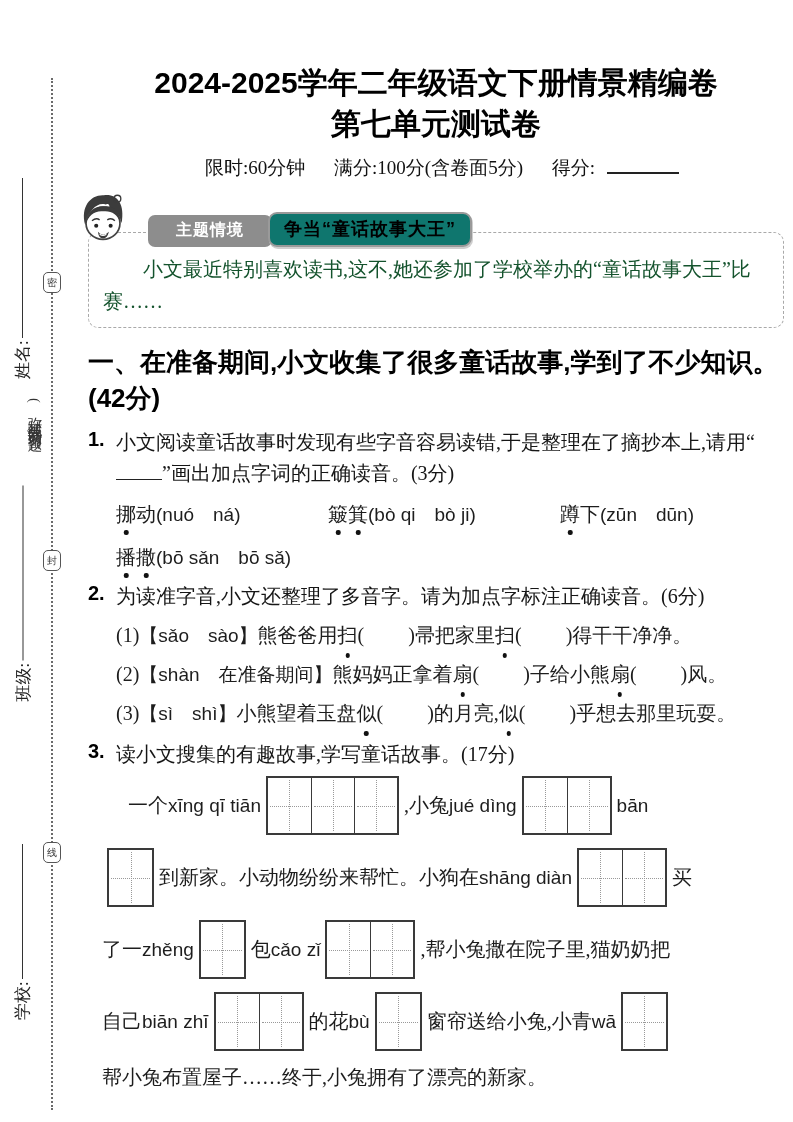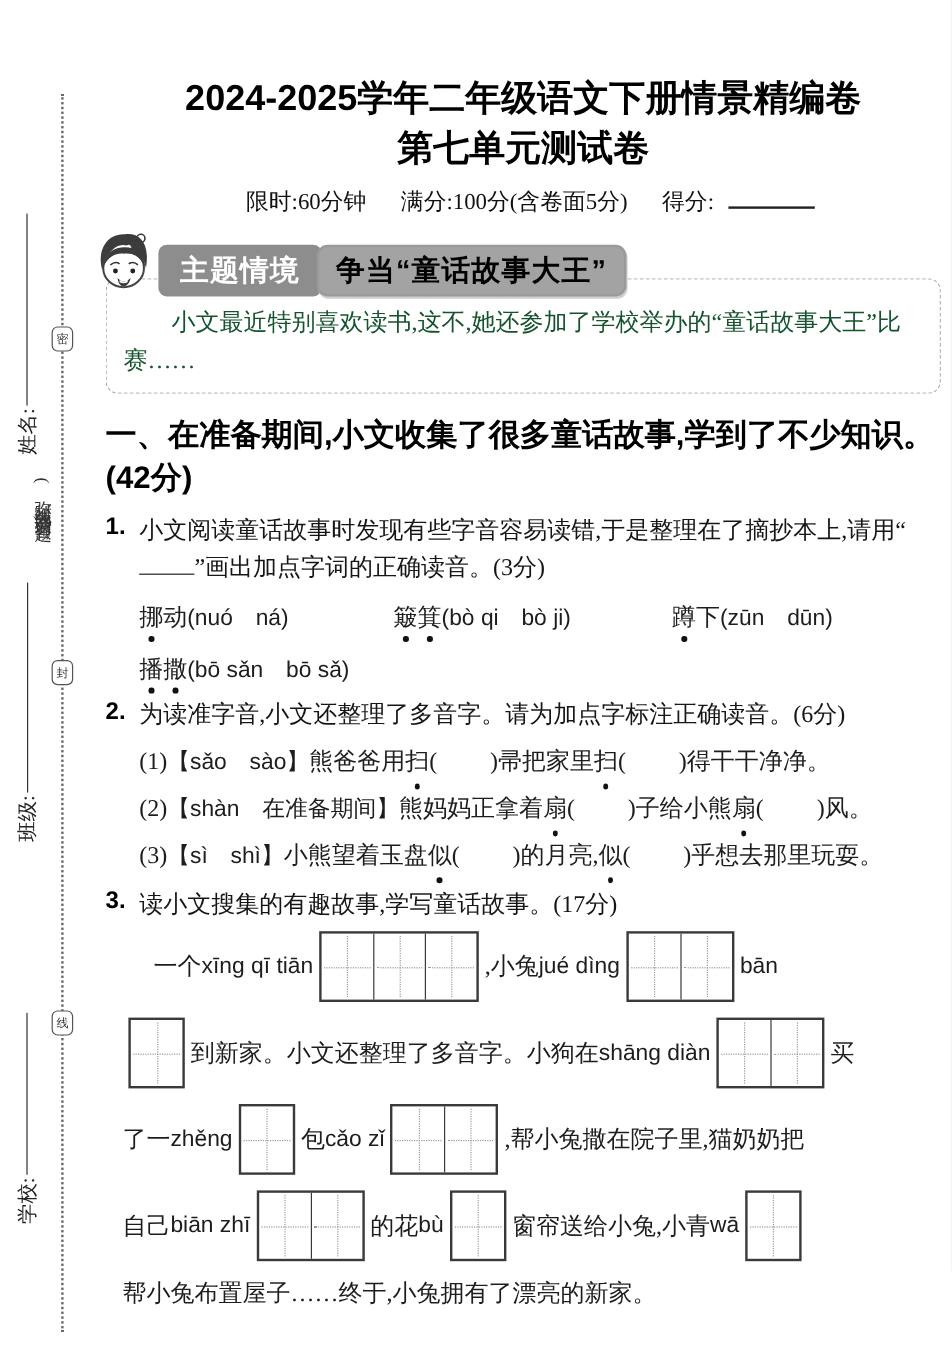--- a/index.html
+++ b/index.html
@@ -35,24 +35,24 @@
   .title-1 { margin-top:64px; font-size:30px; line-height:1.25; }
   .title-2 { font-size:30px; line-height:1.45; }
   .info-line { text-align:center; font-size:19px; margin-top:10px; color:#111; }
   .info-line .seg { margin:0 12px; }
   .score-ul { display:inline-block; width:72px; border-bottom:2px solid #222; height:14px; }
   
   .theme-row { position:relative; z-index:3; display:flex; align-items:flex-end;
     margin-top:10px; margin-left:-12px; height:56px; }
   .avatar { width:54px; height:56px; flex:0 0 auto; }
   .badge-grey { background:#8d8d8d; color:#fff; font-family:"Liberation Sans",sans-serif;
-    font-weight:bold; font-size:24px; padding:5px 18px 6px; border-radius:7px;
-    margin-left:2px; letter-spacing:1px; }
-  .badge-white { background:#a3a3a3; border:2px solid #9a9a9a; color:#000;
-    font-family:"Liberation Sans",sans-serif; font-weight:bold; font-size:24px;
+    font-weight:bold; font-size:16px; padding:5px 28px 6px; border-radius:7px;
+    margin-left:18px; letter-spacing:1px; }
+  .badge-white { background:#0f766e; border:2px solid #9a9a9a; color:#000;
+    font-family:"Liberation Sans",sans-serif; font-weight:bold; font-size:18px;
     padding:3px 14px 4px; border-radius:9px; margin-left:-4px; letter-spacing:1px;
     box-shadow:1px 2px 0 #cfcfcf; }
   .intro-box { position:relative; z-index:1; margin-top:-15px; border:1.6px dashed #a9a9a9;
     border-radius:10px; padding:20px 14px 10px 14px; font-size:20px; line-height:1.6;
     color:#14532d; }
   .intro-box p { text-indent:2em; }
   
   .sec-heading { margin-top:16px; font-family:"Liberation Sans","DejaVu Sans",sans-serif;
     font-weight:bold; font-size:26px; color:#000; line-height:1.4; }
   
@@ -196,21 +196,21 @@
           <span class="cell"></span>
           <span class="cell"></span>
         </span>
       <span class="py">bān</span>
     </div>
 
     <div class="q3-line ind-2">
       <span class="tzg">
           <span class="cell"></span>
         </span>
-      <span>到新家。小文还整理了多音字。小狗在</span>
+      <span>到新家。小动物纷纷来帮忙。小狗在</span>
         <span class="py">shāng diàn</span>
       <span class="tzg">
           <span class="cell"></span>
           <span class="cell"></span>
         </span>
       <span>买</span>
     </div>
 
     <div class="q3-line ind-2">
       <span>了一</span>

